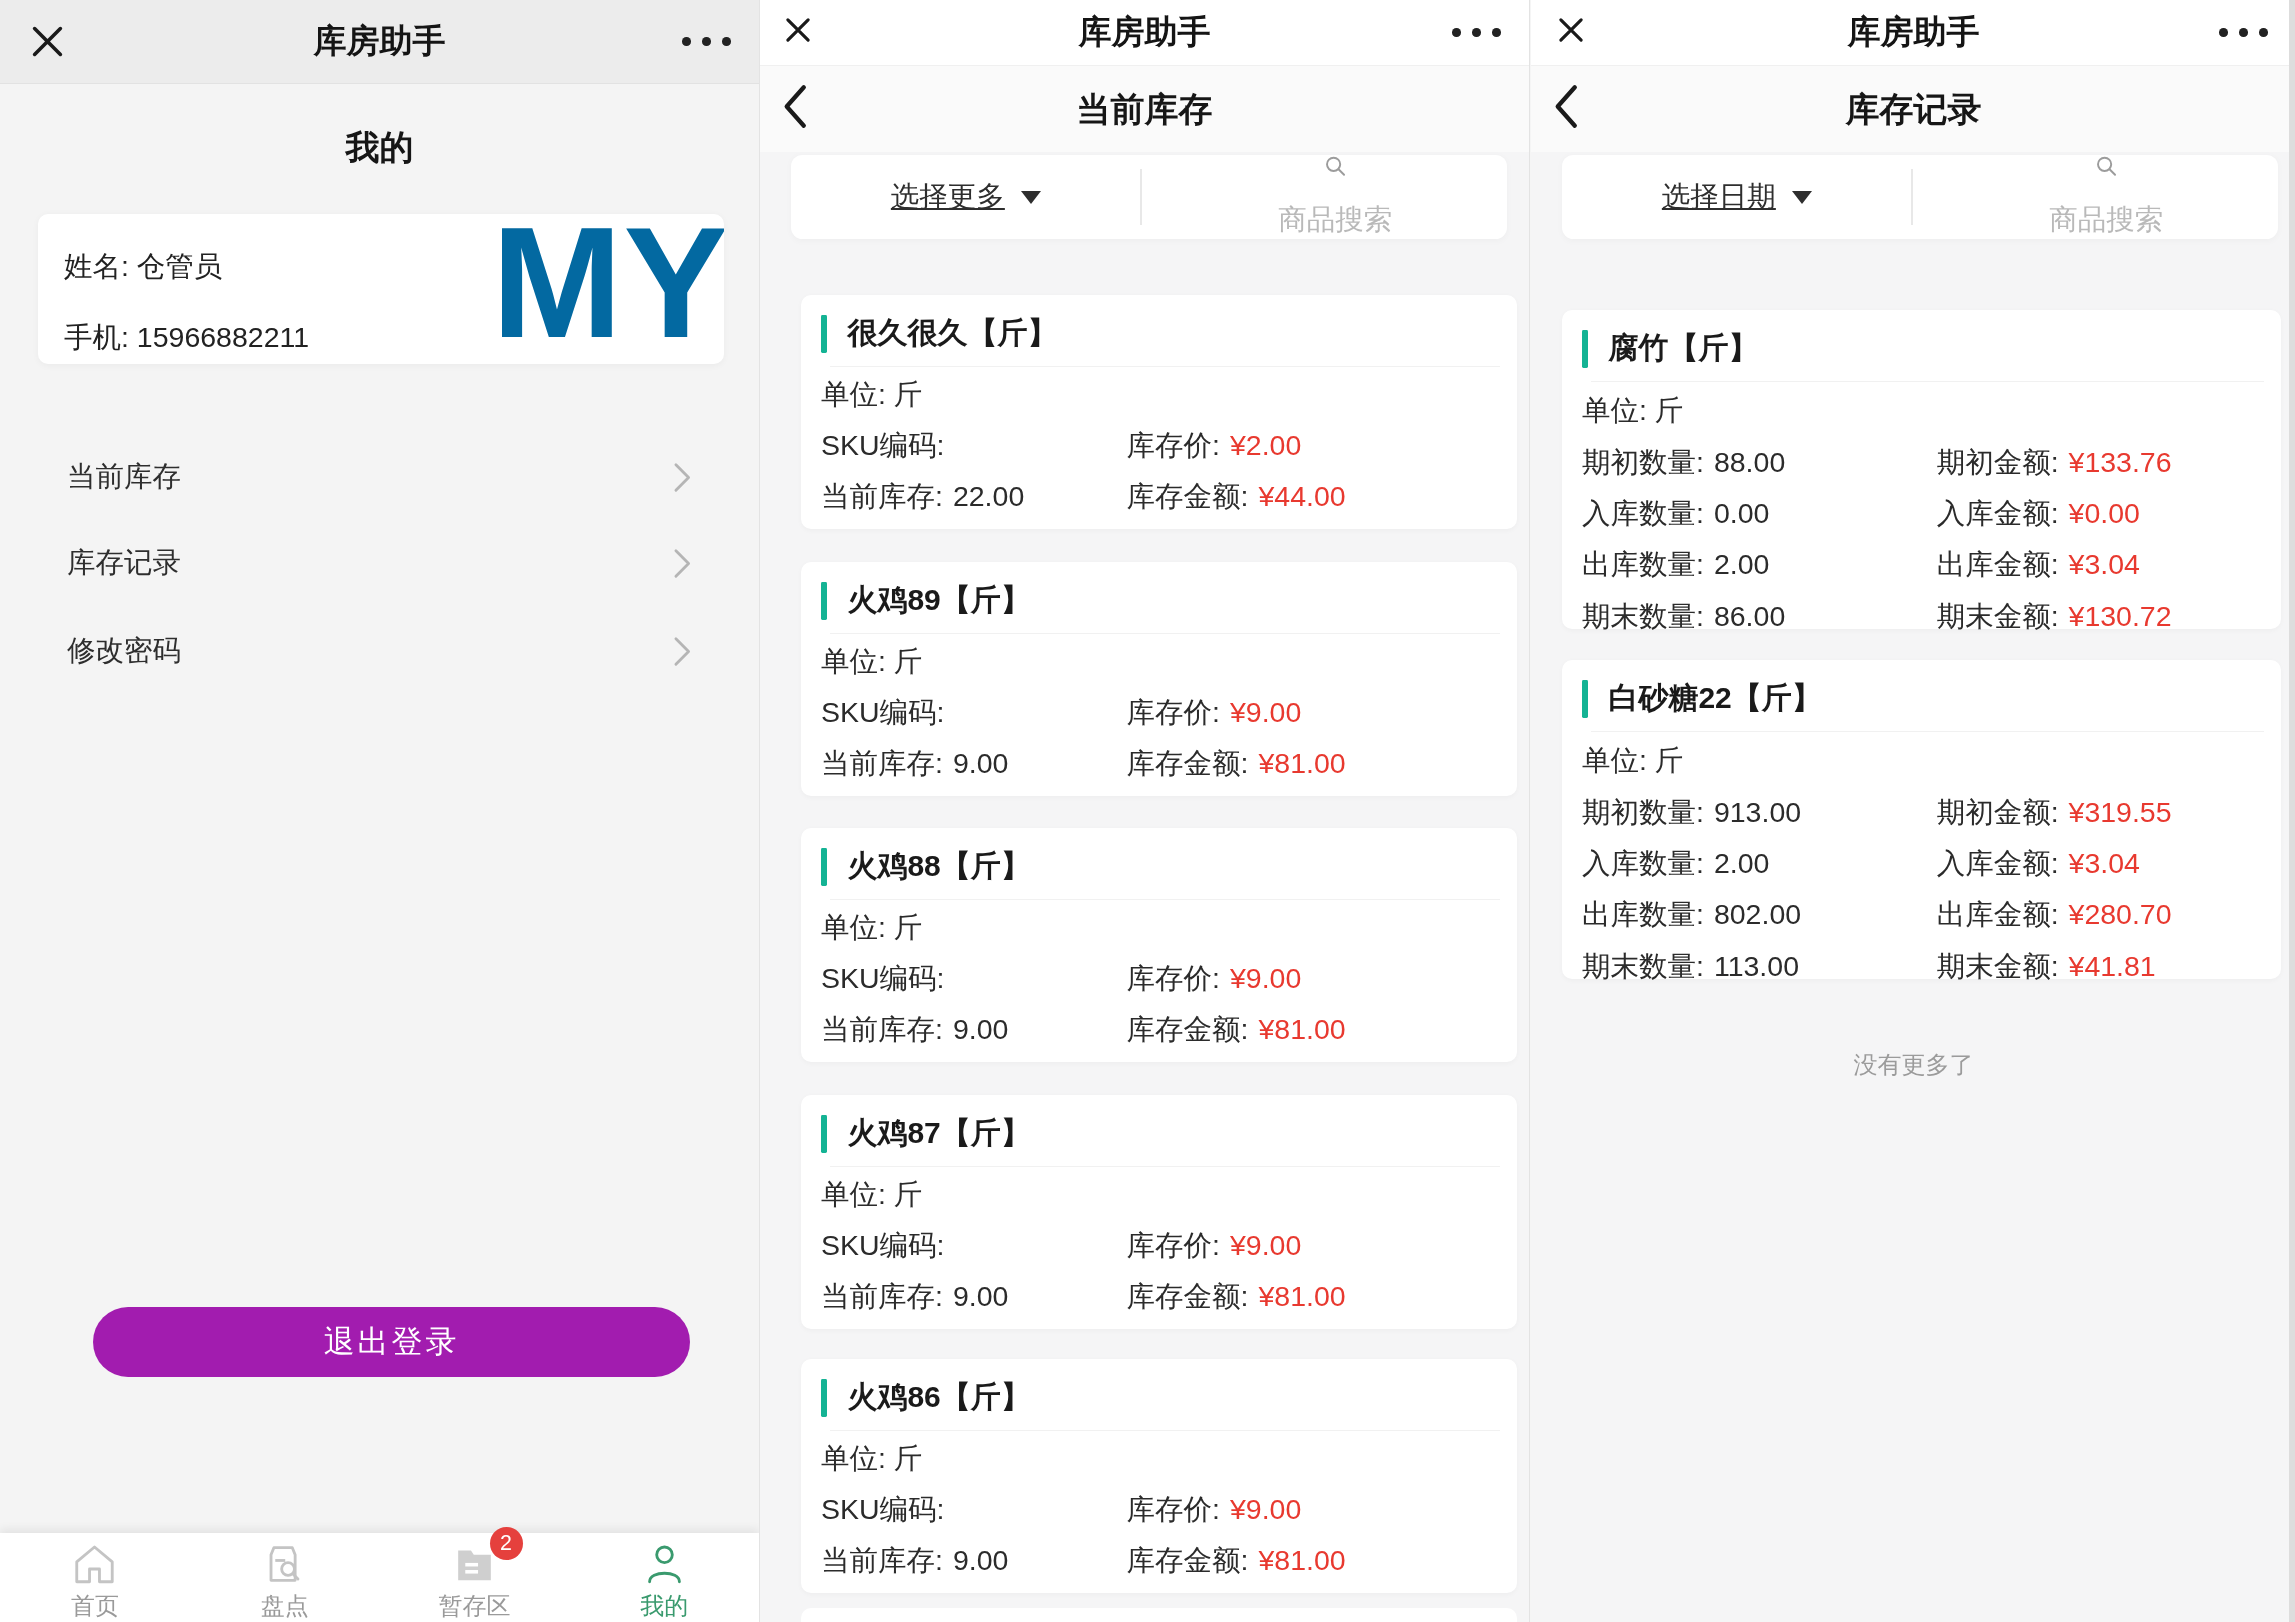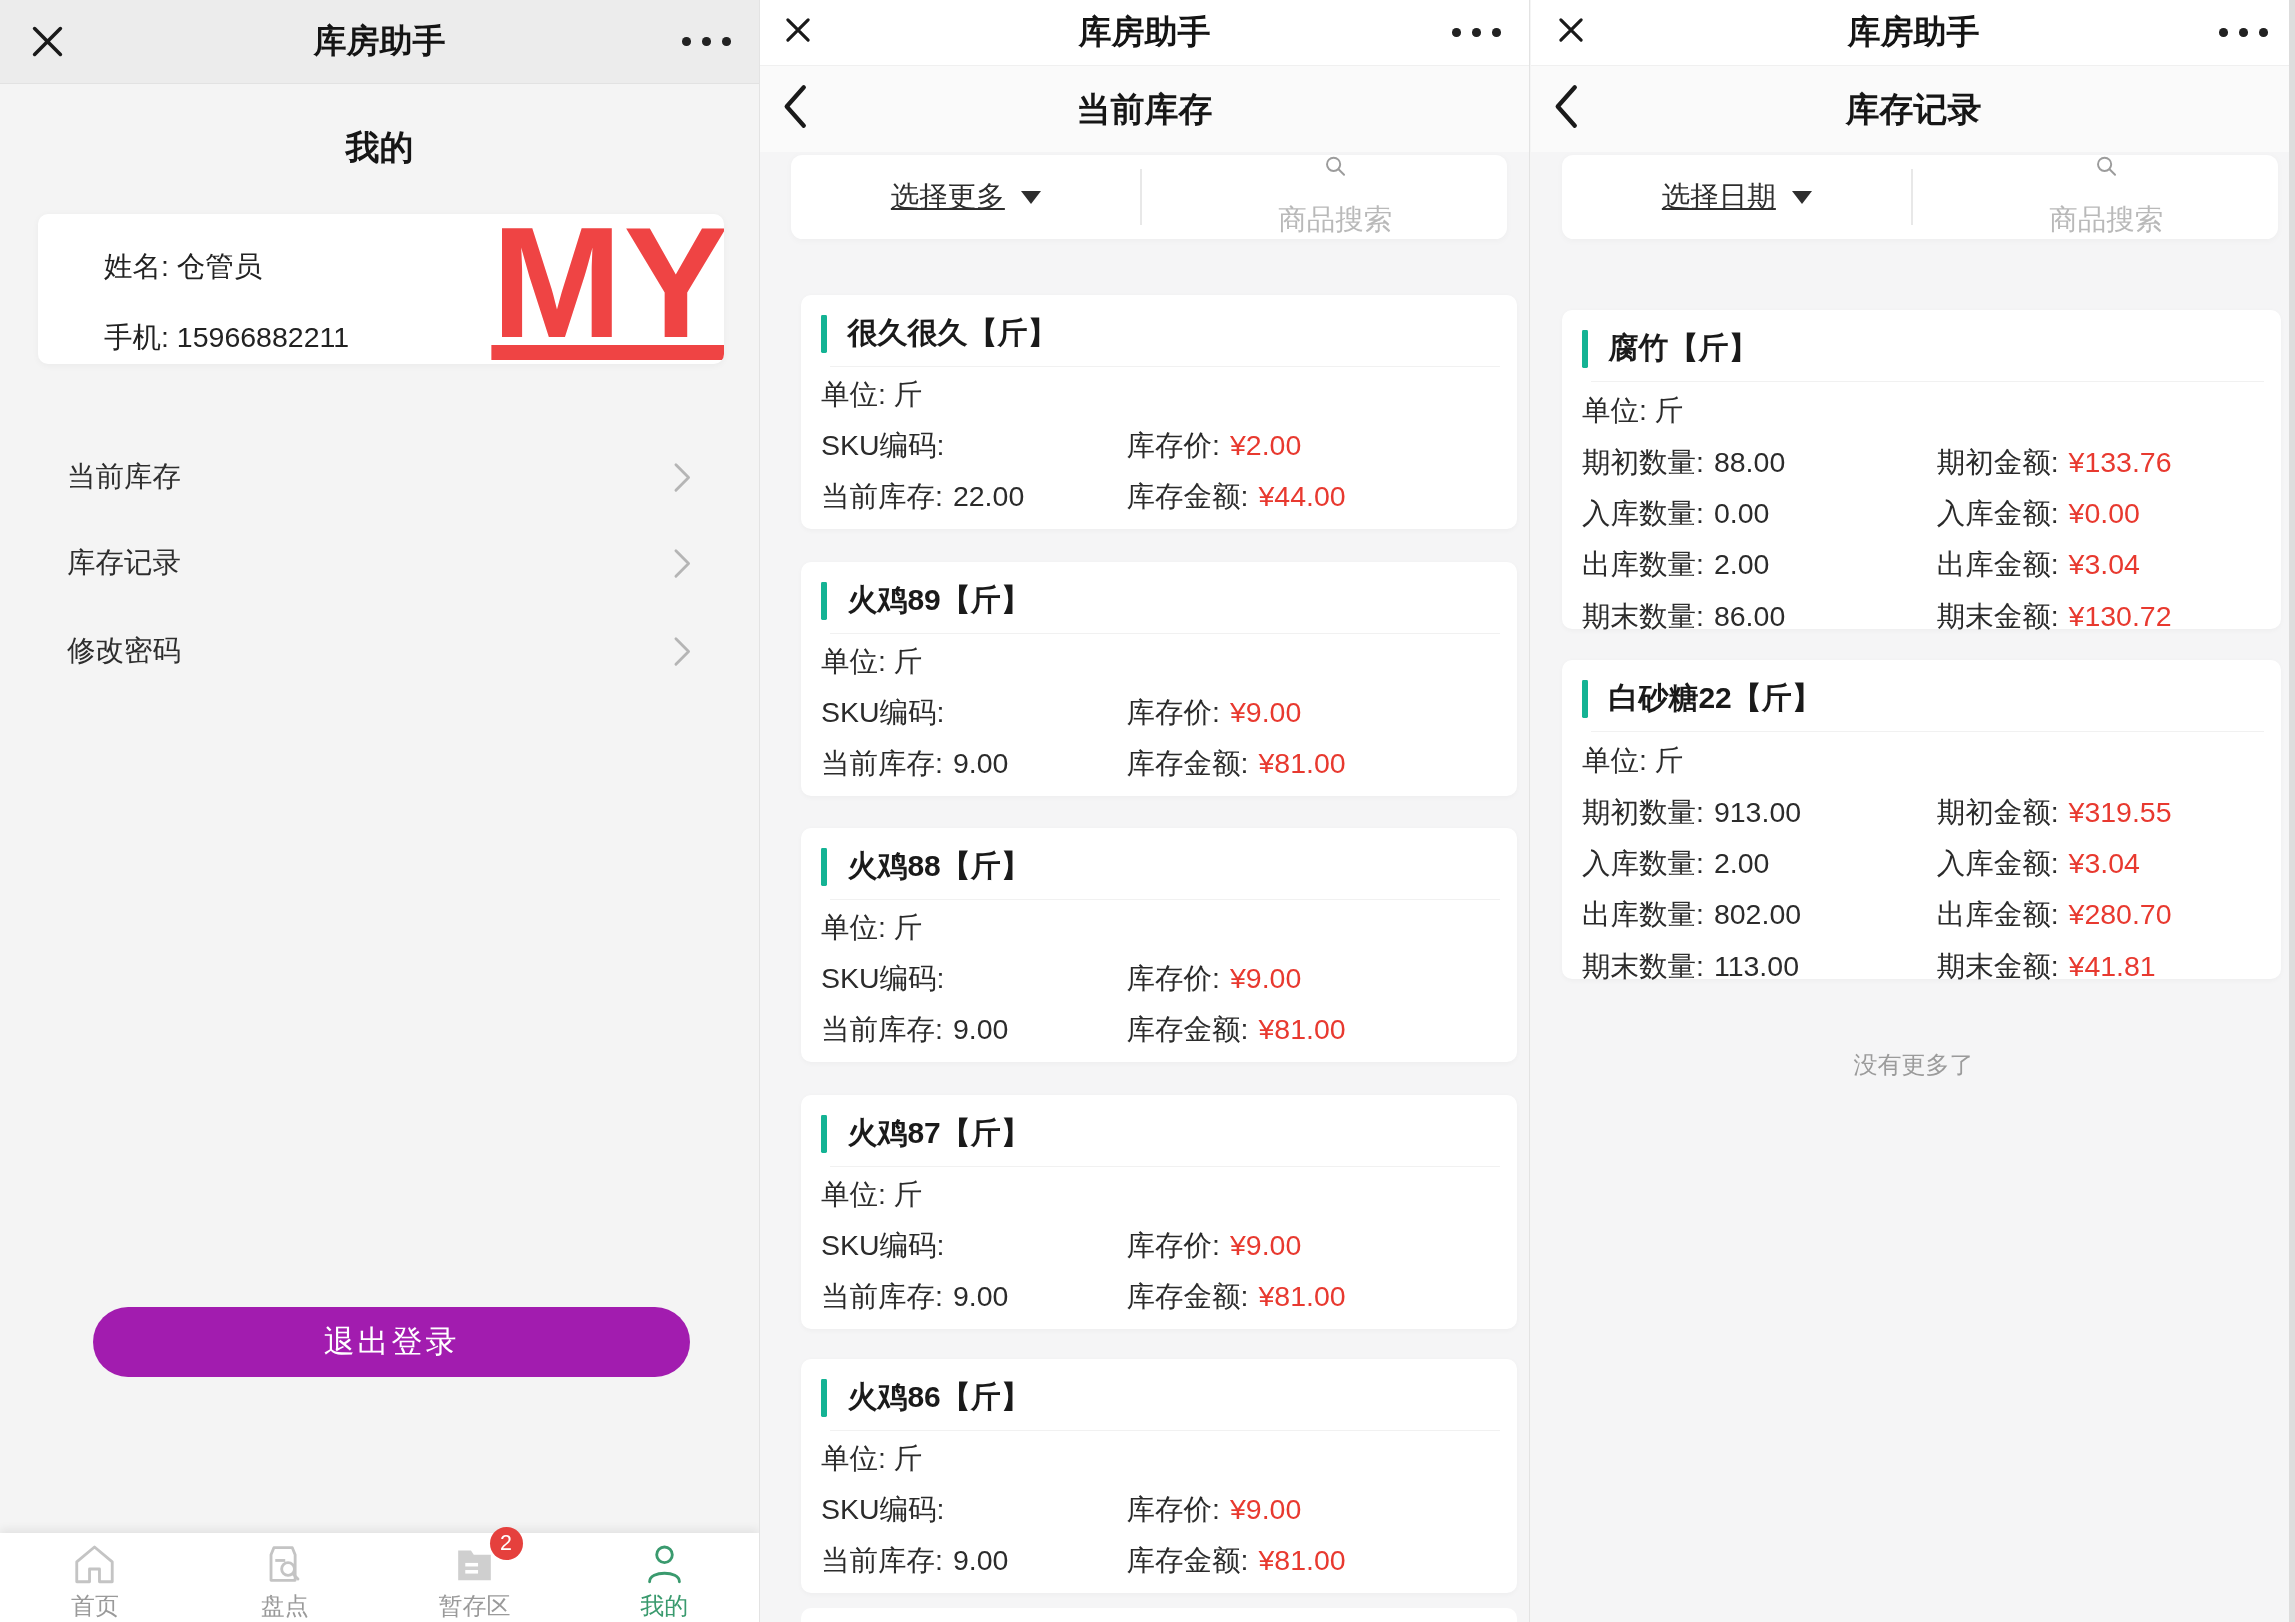--- a/index.html
+++ b/index.html
@@ -19,22 +19,22 @@
   .dots{position:absolute;right:28.5px;display:flex;gap:11.4px;align-items:center;}
   .dots i{width:8.6px;height:8.6px;border-radius:50%;background:#222;display:block;}
 
   .navrow{position:absolute;left:0;right:0;height:86px;background:#fafafa;}
   .navrow .title{position:absolute;left:0;right:0;text-align:center;font-size:34px;font-weight:600;color:#161616;line-height:86px;}
   .back{position:absolute;left:21.4px;top:17px;width:34px;height:51px;}
 
   
   .page-title-my{position:absolute;left:0;right:0;top:125px;text-align:center;font-size:34px;font-weight:600;color:#161616;}
   .profile-card{position:absolute;left:38px;top:214px;width:686px;height:150px;background:#ffffff;border-radius:10px;box-shadow:0 1.4px 7.1px rgba(0,0,0,0.04);overflow:hidden;}
-  .profile-line{position:absolute;left:26px;font-size:28.5px;color:#222;margin-left:40px;}
-  .watermark{position:absolute;right:-5.7px;top:-10px;font-size:157px;font-weight:700;color:#ef4444;letter-spacing:1.4px;line-height:1;text-decoration:underline;}
+  .profile-line{position:absolute;left:26px;font-size:28.5px;color:#222;}
+  .watermark{position:absolute;right:-5.7px;top:-10px;font-size:157px;font-weight:700;color:#0369a1;letter-spacing:1.4px;line-height:1;}
   .menu-row{position:absolute;left:0;width:100%;height:50px;display:flex;align-items:center;cursor:pointer;}
   .menu-row .lbl{position:absolute;left:67px;font-size:28.5px;color:#2e2e2e;}
   .menu-row .chev{position:absolute;left:673px;top:10px;}
   .logout-btn{position:absolute;left:93px;top:1307px;width:597px;height:70px;background:#a21caf;border-radius:35px;color:#ffffff;font-size:31px;display:flex;align-items:center;justify-content:center;letter-spacing:2.9px;cursor:pointer;}
   .tabbar{position:absolute;left:0;right:0;top:1533px;height:90px;background:#ffffff;box-shadow:0 -3.6px 8.6px rgba(0,0,0,0.07);display:flex;}
   .tab{flex:1;position:relative;display:flex;flex-direction:column;align-items:center;padding-top:8.6px;cursor:pointer;}
   .tab .tab-label{font-size:24px;color:#9a9a9a;margin-top:4.3px;}
   .tab.active .tab-label{color:#3a9a6e;}
   .badge{position:absolute;top:-5.7px;left:58%;min-width:33px;height:33px;border-radius:16.4px;background:#e5403d;color:#fff;font-size:21.4px;display:flex;align-items:center;justify-content:center;padding:0 5.7px;}
 

